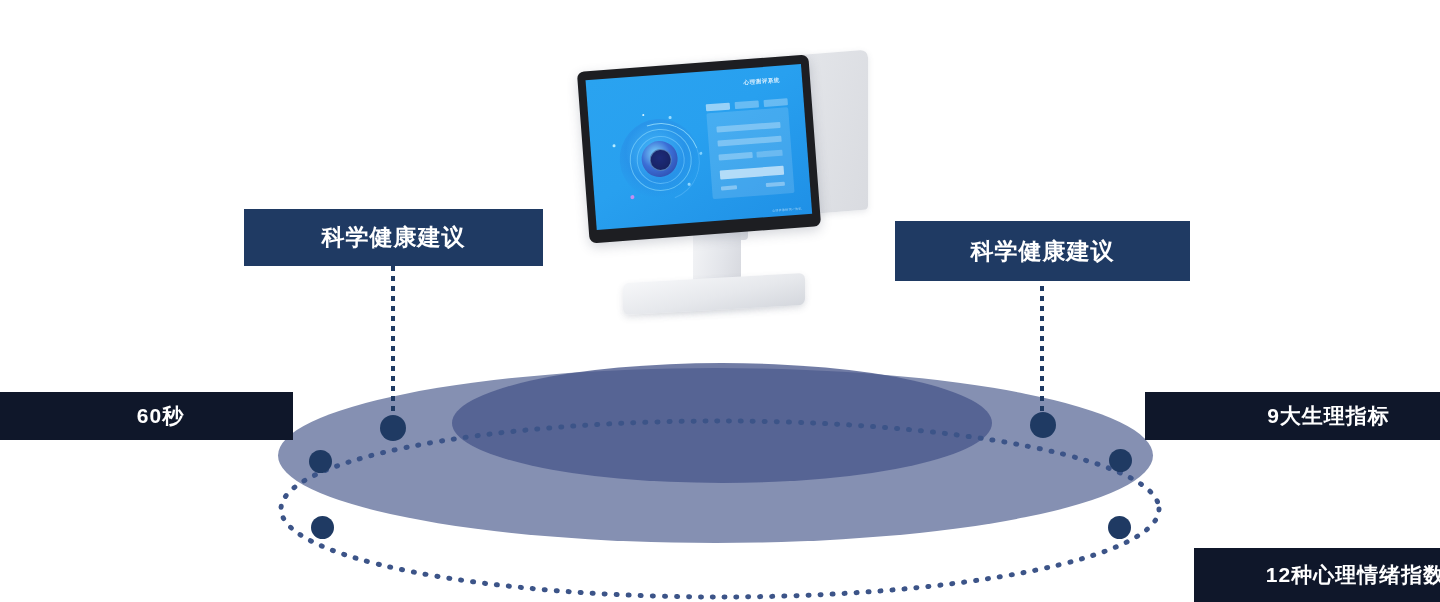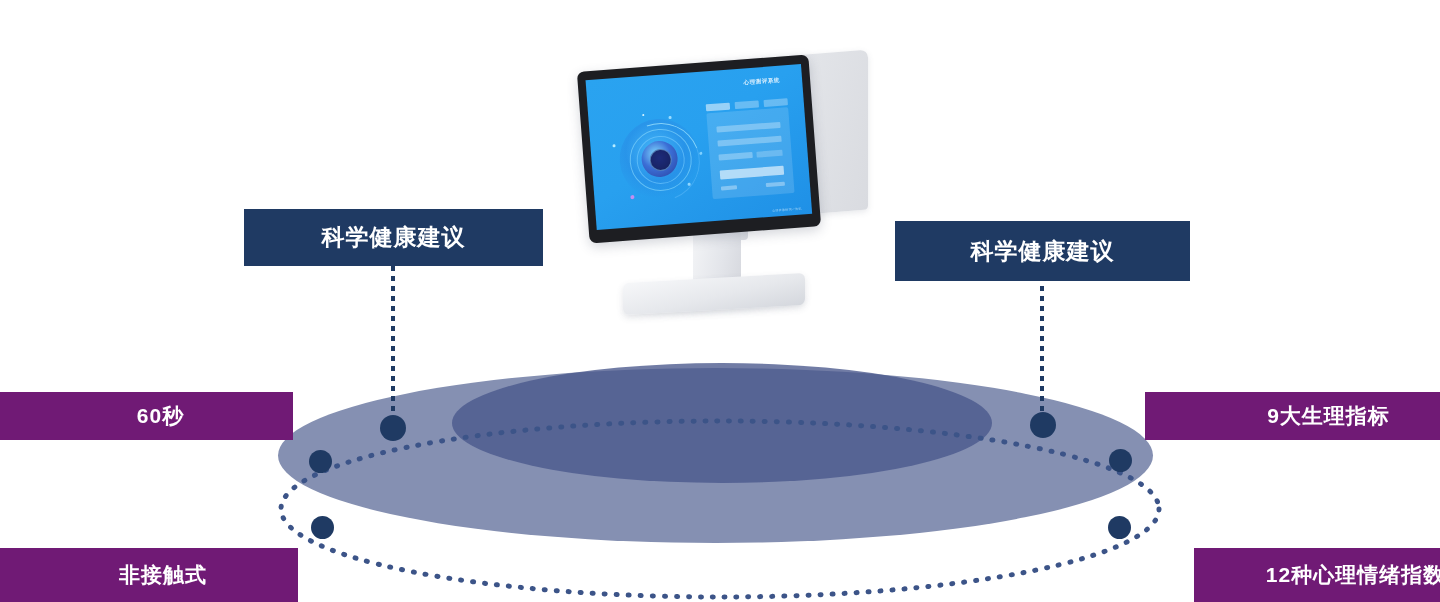--- a/index.html
+++ b/index.html
@@ -26,21 +26,21 @@
     align-items: center;
     justify-content: center;
     color: #ffffff;
     font-weight: bold;
     letter-spacing: 1px;
     box-sizing: border-box;
     white-space: nowrap;
     user-select: none;
   }
   .chip-dark { background: #1f3a63; }
-  .chip-muted { background: #701a75; padding-left: 28px; }
+  .chip-muted { background: #0f172a; padding-left: 28px; }
 
   .chip-report   { left: 244px; top: 209px; width: 299px;  height: 57px; font-size: 23px; }
   .chip-advice   { left: 895px; top: 209px; width: 295px;  height: 60px; font-size: 23px; margin-top: 12px; }
   .chip-seconds  { left: 0px;   top: 392px; width: 293px;  height: 48px; font-size: 21px; }
   .chip-indices  { left: 1145px;top: 392px; width: 339px;  height: 48px; font-size: 21px; }
   .chip-contact  { left: 0px;   top: 548px; width: 298px;  height: 54px; font-size: 21px; }
   .chip-emotion  { left: 1194px;top: 548px; width: 295px;  height: 54px; font-size: 21px; }
 
   
   .ellipse {
@@ -380,17 +380,16 @@
   <div class="node node-md node-emotion"></div>
 
   <div class="chip chip-dark chip-report">科学健康建议</div>
 
   <div class="chip chip-dark chip-advice">科学健康建议</div>
 
   <div class="chip chip-muted chip-seconds">60秒</div>
 
   <div class="chip chip-muted chip-indices">9大生理指标</div>
 
-  <div class="chip chip-muted chip-contact">非接触式</div>
 
   <div class="chip chip-muted chip-emotion">12种心理情绪指数</div>
 
 </div>
 
 </body></html>

